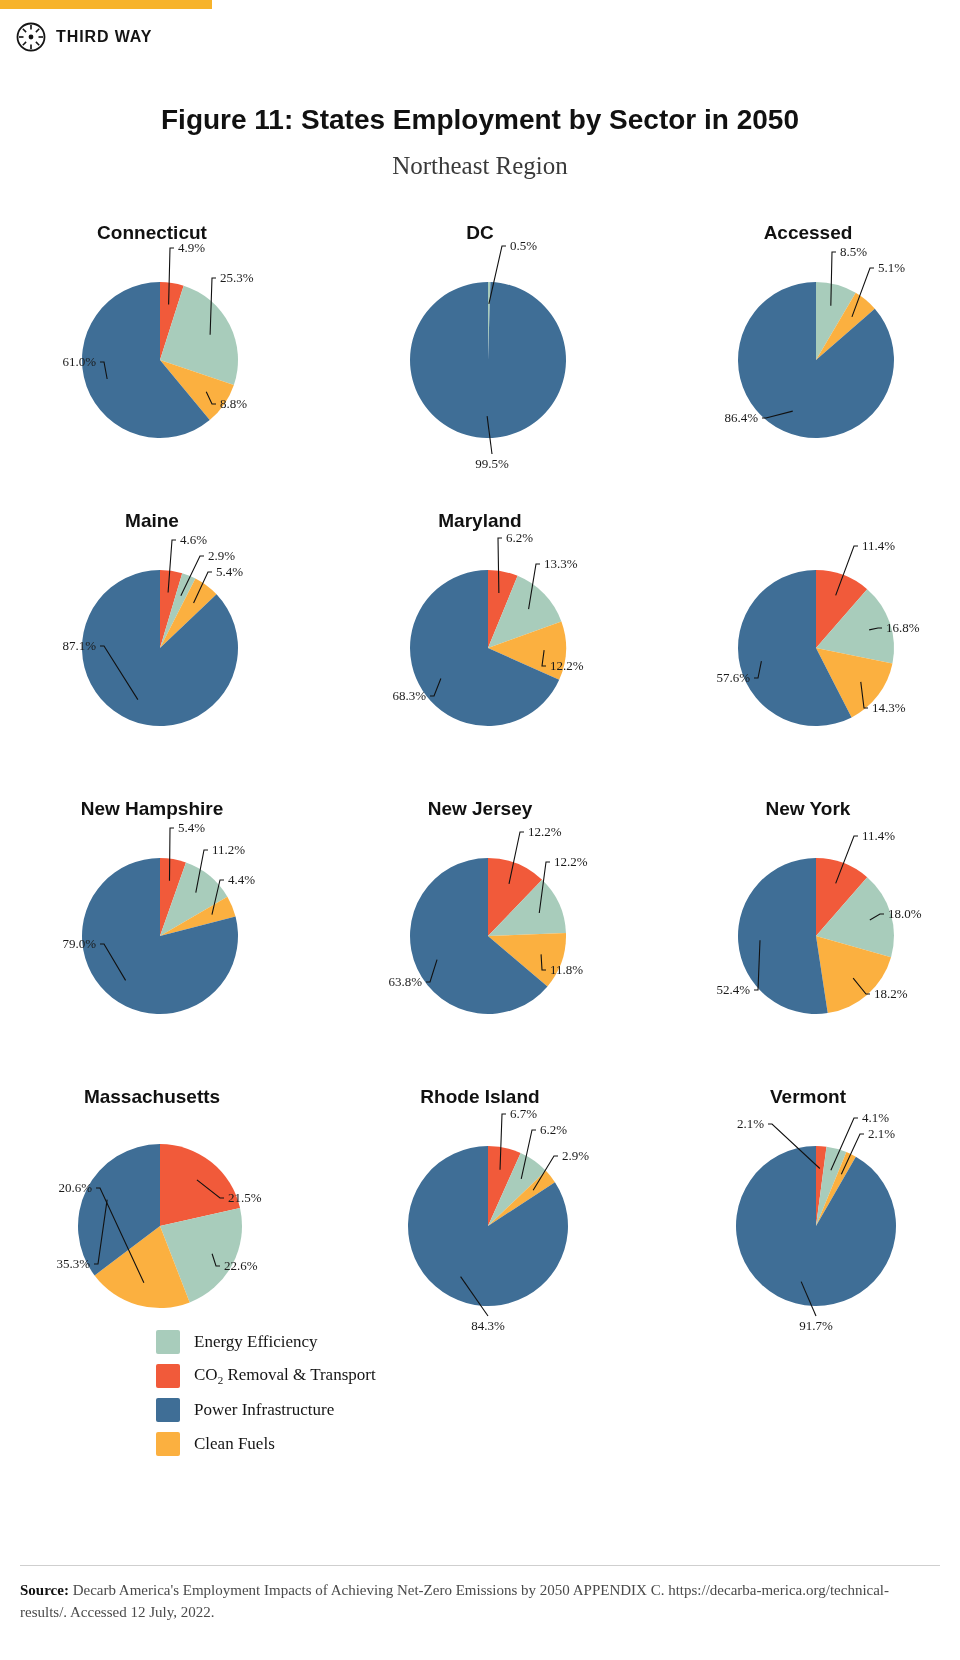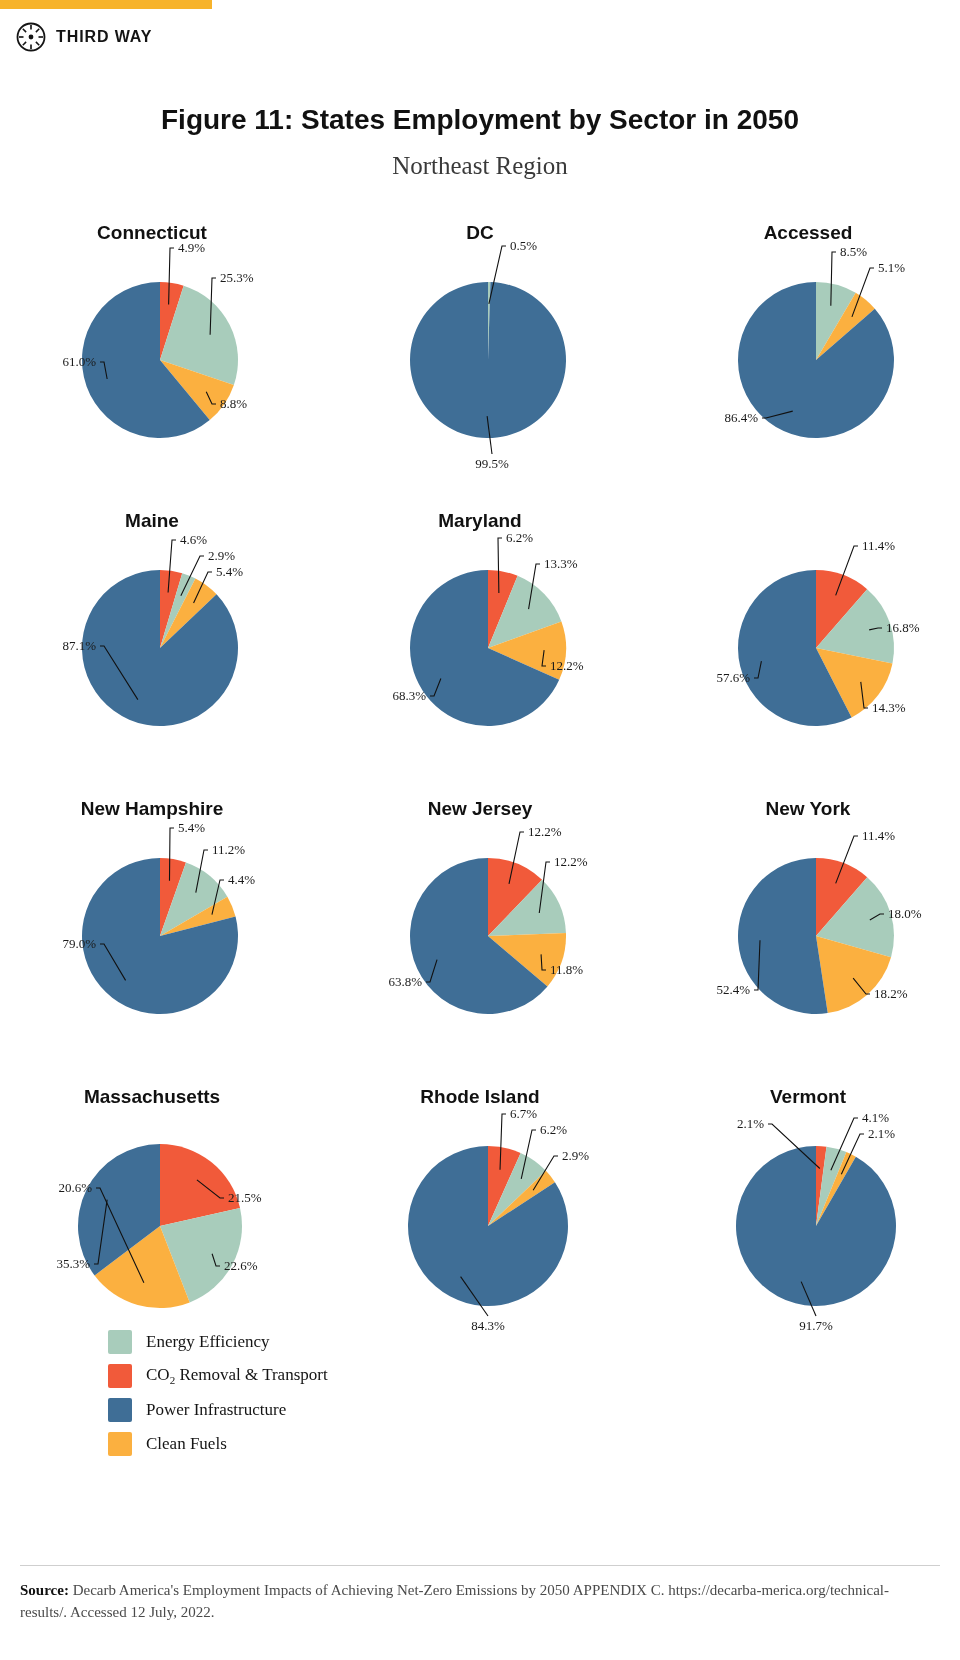--- a/index.html
+++ b/index.html
@@ -95,20 +95,21 @@
   }
   .legend {
     position: absolute;
     top: 1325px;
     left: 108px;
   }
   .legend-item {
     display: flex;
     align-items: center;
     height: 34px;
+    margin-left: 48px;
   }
   .legend-swatch {
     width: 24px;
     height: 24px;
     border-radius: 2px;
     margin-right: 14px;
     flex: 0 0 auto;
   }
   .legend-label {
     font-family: "Liberation Serif", serif;

